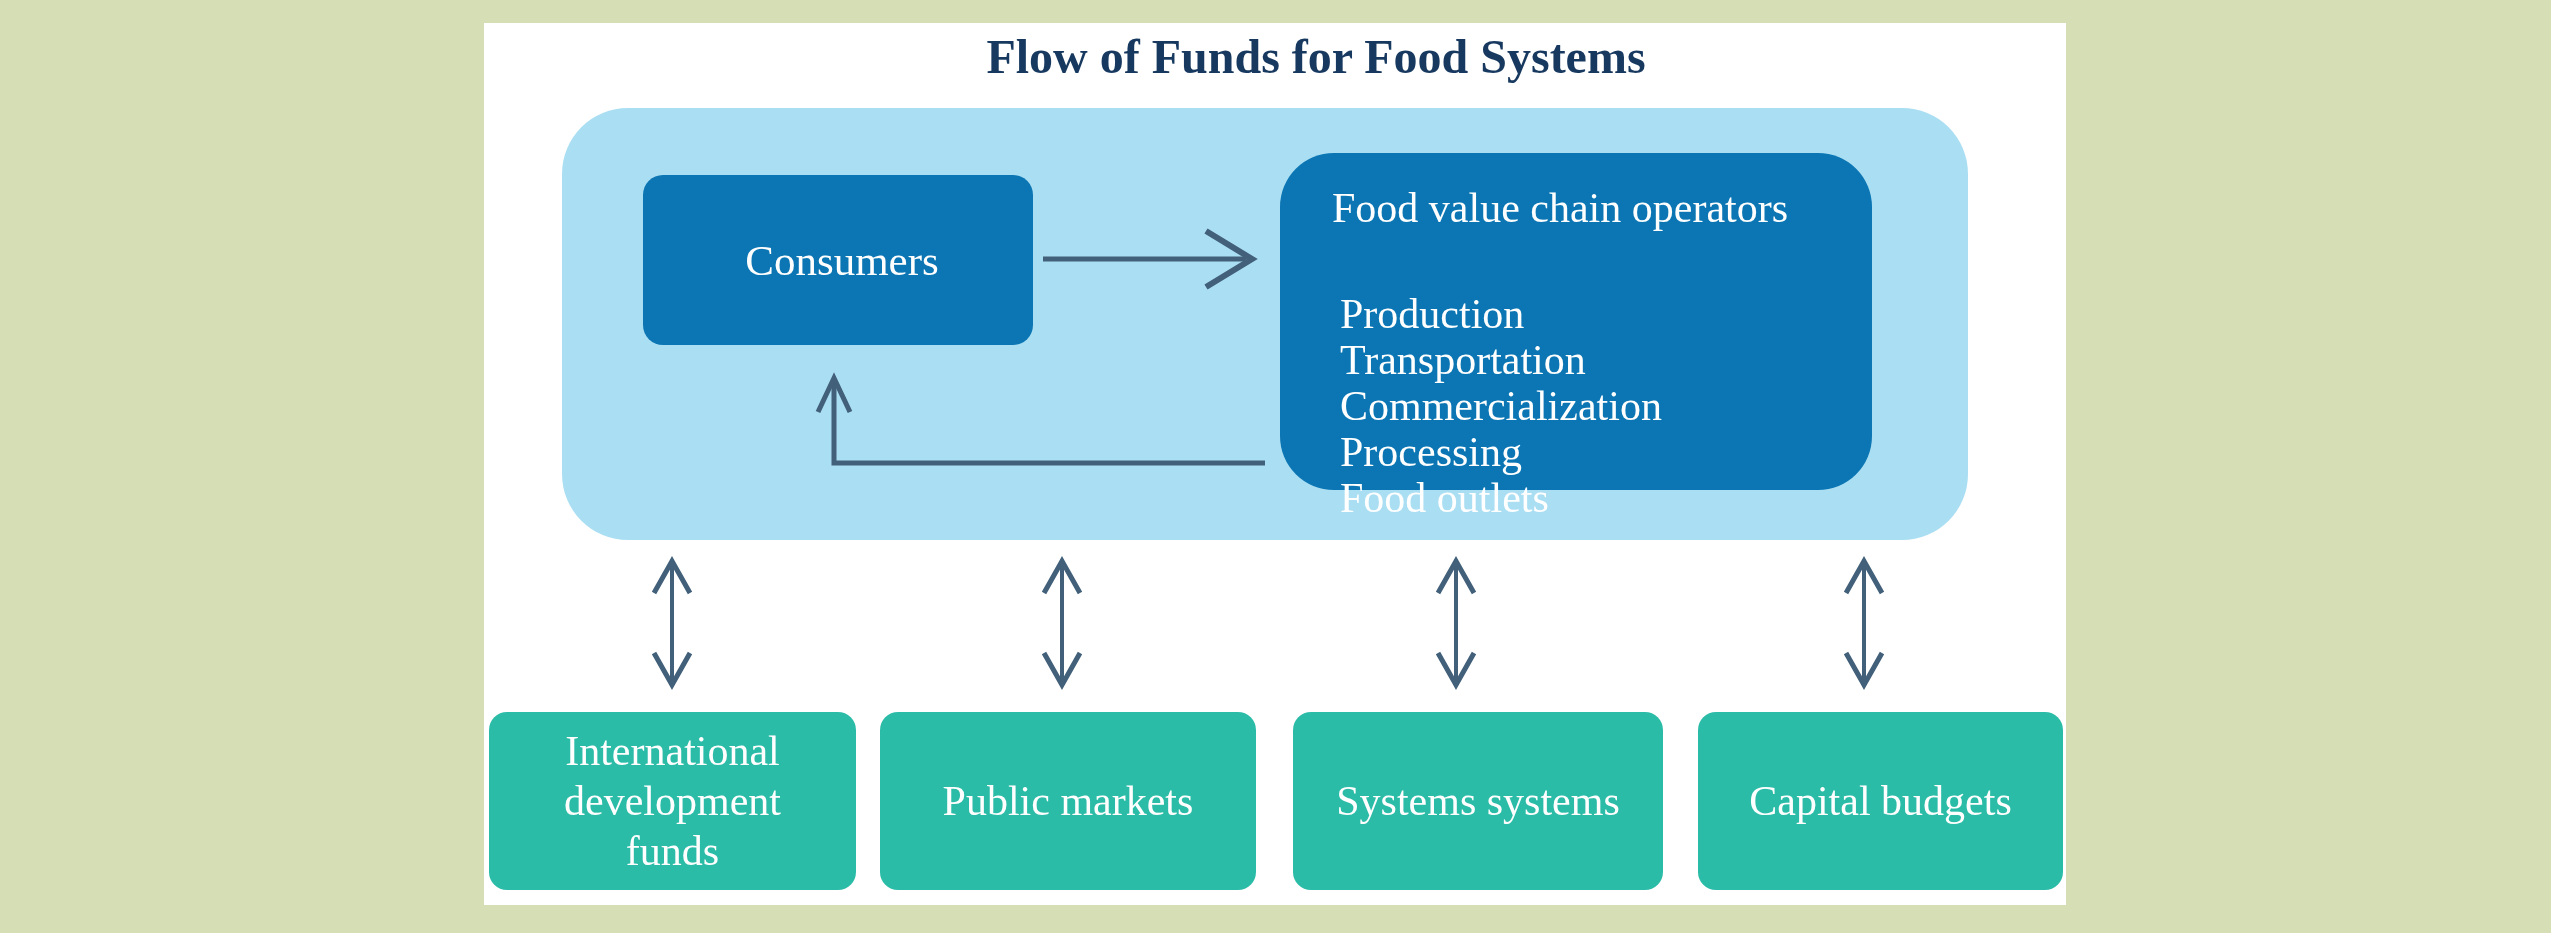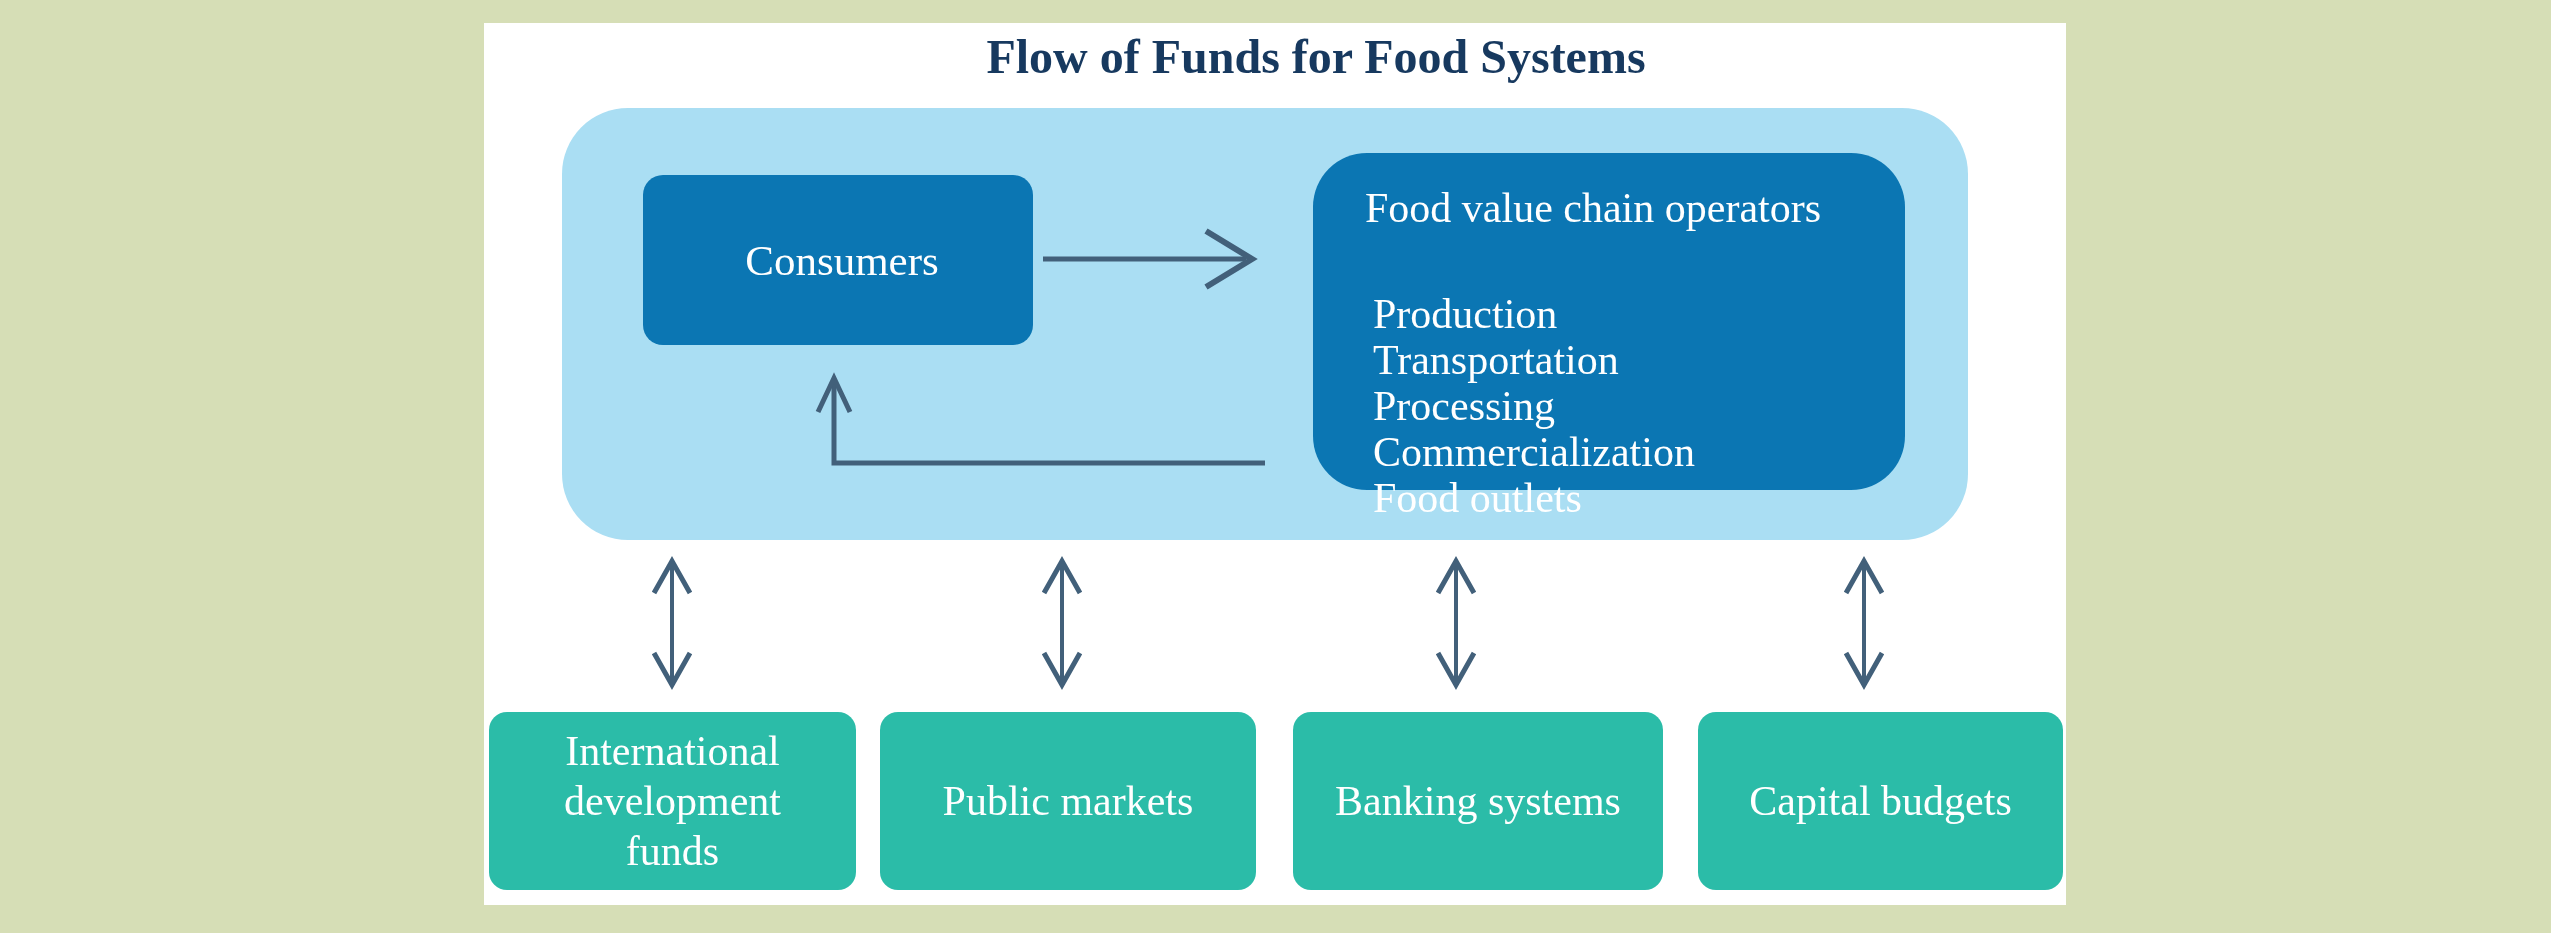--- a/index.html
+++ b/index.html
@@ -42,21 +42,21 @@
     left: 643px; top: 175px;
     width: 382px; height: 170px;
     border-radius: 20px;
     display: flex;
     align-items: center;
     justify-content: center;
     font-size: 43px;
     padding-left: 8px;
   }
   .operators-box {
-    left: 1313px; top: 153px;
+    left: 1280px; top: 153px;
     width: 592px; height: 337px;
     border-radius: 54px;
     box-sizing: border-box;
     padding: 30px 16px 0 52px;
     font-size: 42px;
   }
   .operators-title {
     line-height: 50px;
     margin: 0 0 58px 0;
   }
@@ -103,22 +103,22 @@
 
 <div class="flow-box consumers-box">
   <span>Consumers</span>
 </div>
 
 <div class="flow-box operators-box">
   <div class="operators-title">Food value chain operators</div>
   <ul class="operators-list">
     <li>Production</li>
     <li>Transportation</li>
+    <li>Commercialization</li>
     <li>Processing</li>
-    <li>Commercialization</li>
     <li>Food outlets</li>
   </ul>
 </div>
 
 <svg class="arrow-layer" viewBox="0 0 2551 933" xmlns="http://www.w3.org/2000/svg">
 
   <g stroke="#42607a" fill="none">
     <line x1="1043" y1="259" x2="1246" y2="259" stroke-width="5"></line>
     <polyline points="1206,231 1252,259 1206,287" stroke-width="6"></polyline>
   </g>
@@ -150,17 +150,17 @@
   </g>
 </svg>
 
 <div class="funding-box funding-1">
   <span>International development funds</span>
 </div>
 <div class="funding-box funding-2">
   <span>Public markets</span>
 </div>
 <div class="funding-box funding-3">
-  <span>Banking systems</span>
+  <span>Systems systems</span>
 </div>
 <div class="funding-box funding-4">
   <span>Capital budgets</span>
 </div>
 
 </body></html>

